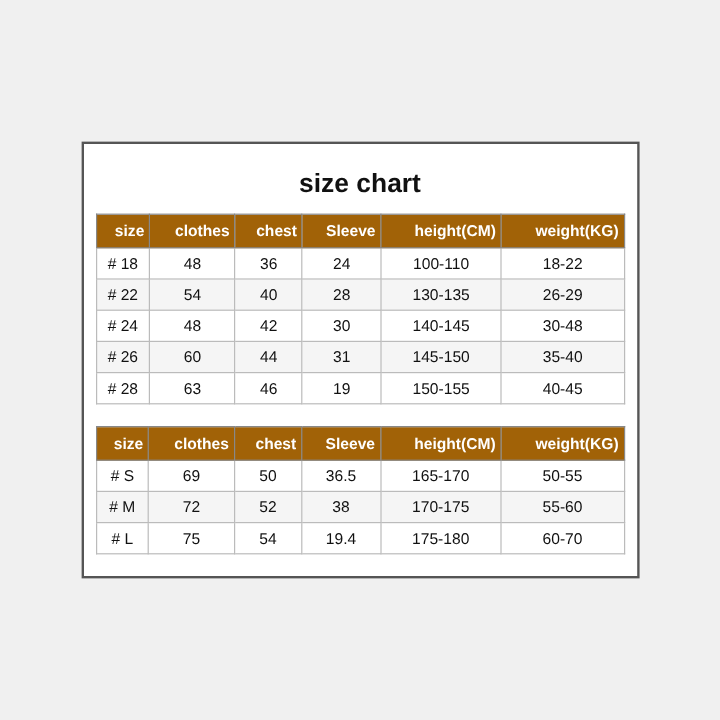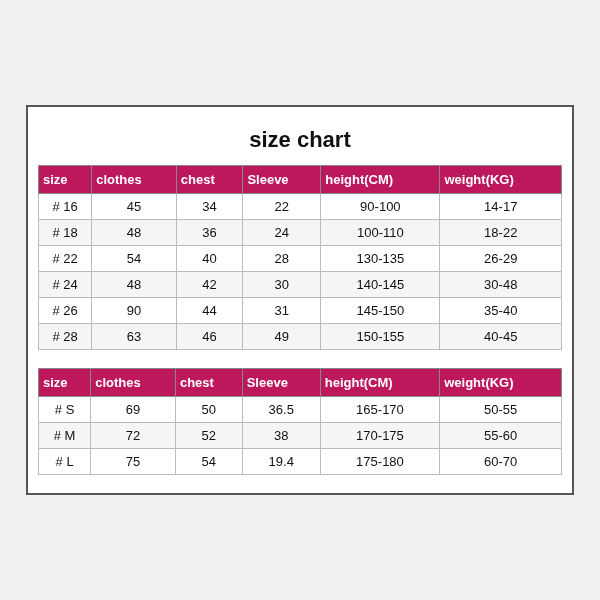--- a/index.html
+++ b/index.html
@@ -8,40 +8,40 @@
       height: 600px;
       background: #f0f0f0;
       display: flex;
       align-items: center;
       justify-content: center;
       font-family: Arial, sans-serif;
     }
     .container {
       background: #fff;
       border: 2px solid #555;
-      width: 548px;
+      width: 465px;
       padding: 10px;
     }
     .title {
       text-align: center;
       font-size: 22px;
       font-weight: bold;
       padding: 10px 0 12px 0;
       color: #111;
     }
     table {
       width: 100%;
       border-collapse: collapse;
       font-size: 13px;
     }
     thead tr th {
-      background: #be185d;
+      background: #a16207;
       color: #fff;
       padding: 6px 4px;
-      text-align: left;
+      text-align: right;
       border: 1px solid #888;
       font-weight: bold;
     }
     tbody tr td {
       padding: 5px 4px;
       text-align: center;
       border: 1px solid #bbb;
       color: #111;
     }
     tbody tr:nth-child(odd) td {
@@ -69,28 +69,20 @@
         <tr>
         <th>size</th>
             <th>clothes</th>
             <th>chest</th>
             <th>Sleeve</th>
             <th>height(CM)</th>
             <th>weight(KG)</th>
           </tr>
       </thead>
       <tbody>
-      <tr>
-            <td># 16</td>
-            <td>45</td>
-            <td>34</td>
-            <td>22</td>
-            <td>90-100</td>
-            <td>14-17</td>
-          </tr>
           <tr>
             <td># 18</td>
             <td>48</td>
             <td>36</td>
             <td>24</td>
             <td>100-110</td>
             <td>18-22</td>
           </tr>
           <tr>
             <td># 22</td>
@@ -103,31 +95,31 @@
           <tr>
             <td># 24</td>
             <td>48</td>
             <td>42</td>
             <td>30</td>
             <td>140-145</td>
             <td>30-48</td>
           </tr>
           <tr>
             <td># 26</td>
-            <td>90</td>
+            <td>60</td>
             <td>44</td>
             <td>31</td>
             <td>145-150</td>
             <td>35-40</td>
           </tr>
           <tr>
             <td># 28</td>
             <td>63</td>
             <td>46</td>
-            <td>49</td>
+            <td>19</td>
             <td>150-155</td>
             <td>40-45</td>
           </tr>
         </tbody>
     </table>
   </div>
 
   <div class="section-gap"></div>
 
   <div class="table-wrapper">

